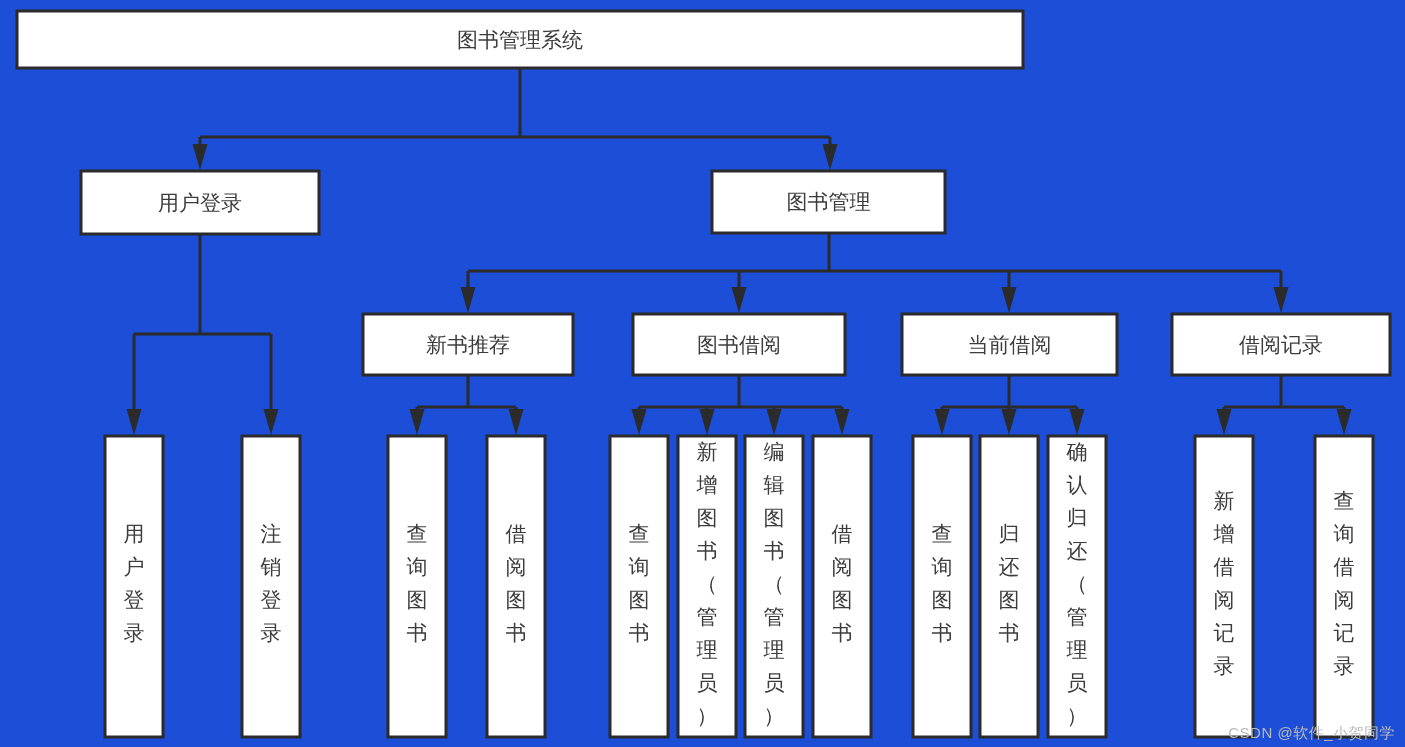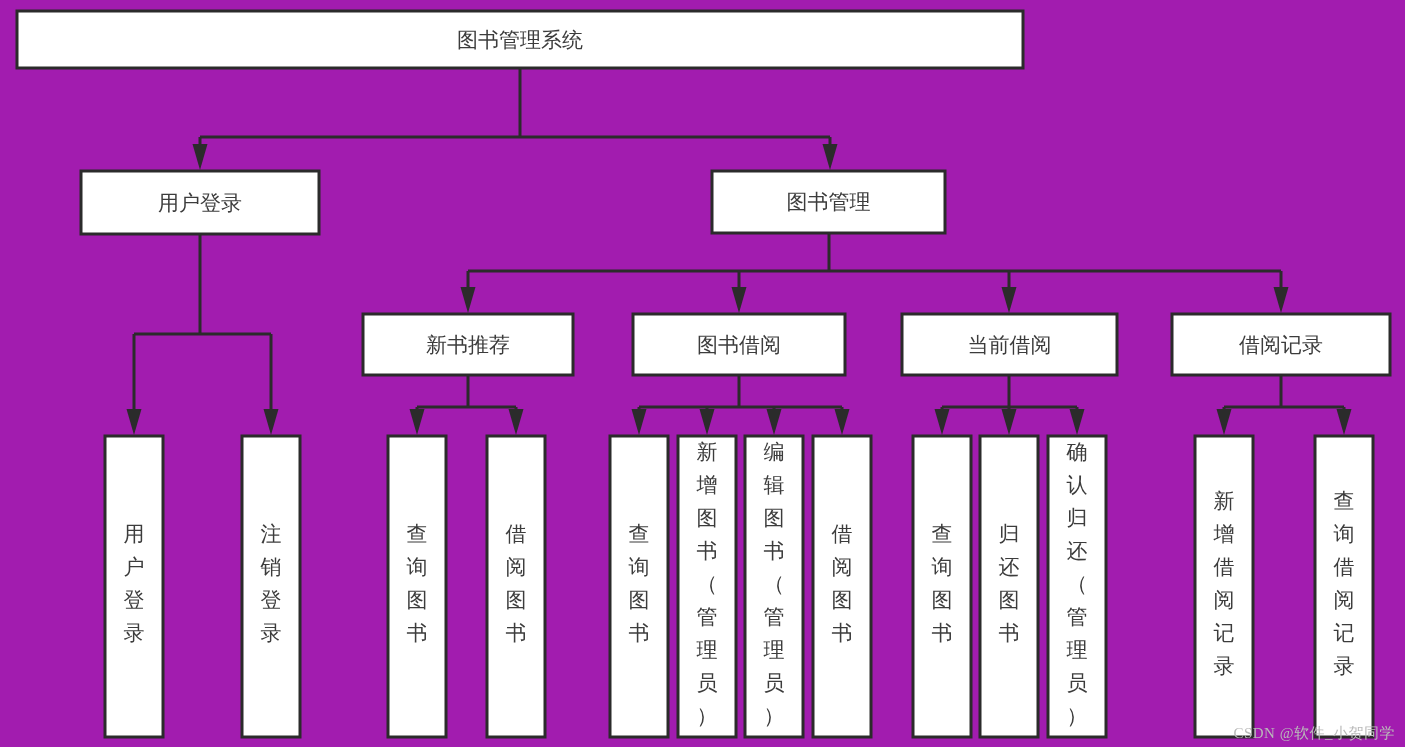--- a/index.html
+++ b/index.html
@@ -10,21 +10,21 @@
   body {
     width: 1405px;
     height: 747px;
     font-family: "DejaVu Sans", "Liberation Sans", sans-serif;
     overflow: hidden;
   }
   #diagram-root {
     position: relative;
     width: 1405px;
     height: 747px;
-    background: #a21caf;
+    background: #1d4ed8;
     text-align: right;
   }
   svg#tree-svg {
     position: absolute;
     top: 0;
     left: 0;
     width: 1405px;
     height: 747px;
     display: block;
   }
@@ -53,21 +53,21 @@
   .node-label-vert {
     fill: #3c3c3c;
     font-family: "DejaVu Sans", "Liberation Sans", sans-serif;
     font-size: 21px;
     text-anchor: middle;
   }
   .watermark {
     position: absolute;
     right: 10px;
     bottom: 4px;
-    font-family: Liberation Serif, serif;
+    font-family: Liberation Sans, sans-serif;
     font-size: 15px;
     color: #b9b9b9;
     letter-spacing: 0.5px;
     white-space: nowrap;
     user-select: none;
     margin-left: 48px;
   }
 </style>
 </head>
 <body>

